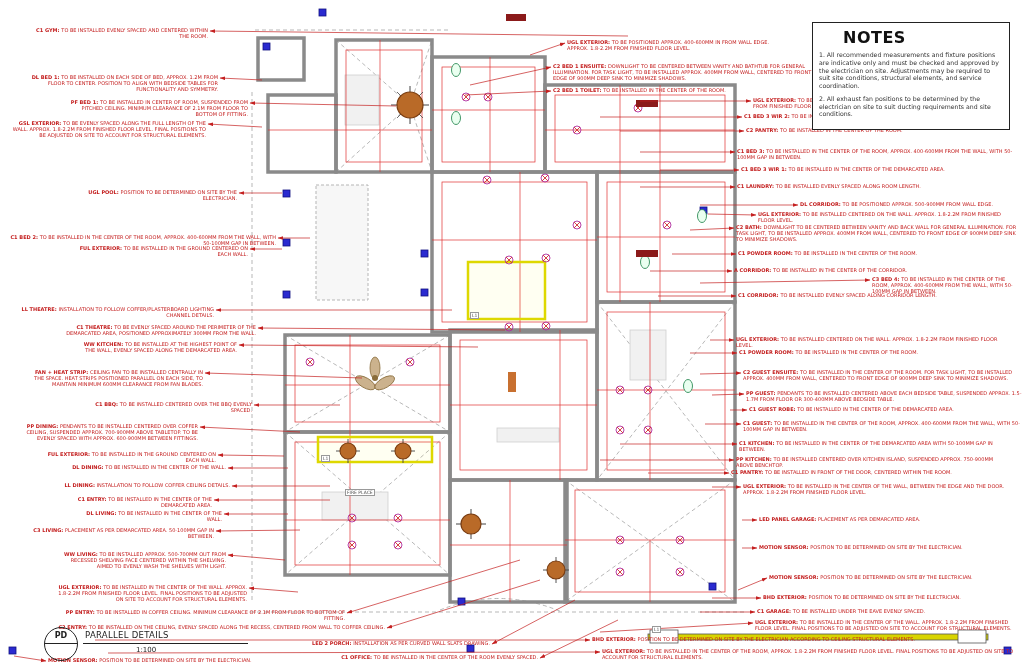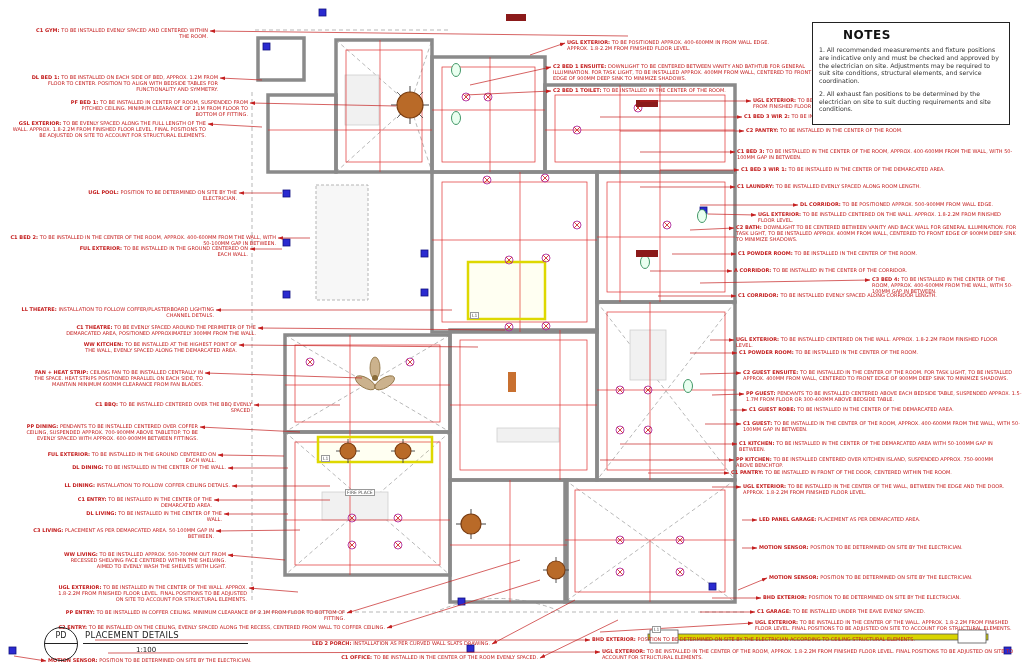--- a/index.html
+++ b/index.html
@@ -3,27 +3,27 @@
 <meta charset="utf-8">
 <style>
   html,body{margin:0;padding:0;background:#e8e8e8;}
   .sheet{position:relative;width:1024px;height:665px;background:#ffffff;overflow:hidden;
          font-family:"DejaVu Sans","Liberation Sans",sans-serif;}
   .ann{position:absolute;font-size:5px;line-height:1.15;color:#c42020;}
   .ann b{font-weight:bold;}
   svg.layer{position:absolute;left:0;top:0;pointer-events:none;}
   .notes{position:absolute;left:812px;top:22px;width:198px;border:1.2px solid #222;
          background:#fff;padding:5px 6px 6px 6px;box-sizing:border-box;color:#333;}
-  .notes h1{margin:0 0 4px 0;font-size:12px;letter-spacing:.5px;color:#111;padding-left:24px;}
+  .notes h1{margin:0 0 4px 0;font-size:16px;letter-spacing:.5px;color:#111;padding-left:24px;}
   .notes p{margin:0 0 5px 0;font-size:6.2px;line-height:1.25;}
   .tblock{position:absolute;left:40px;top:624px;width:230px;height:38px;color:#222;}
   .tblock .circ{position:absolute;left:4px;top:3px;width:32px;height:32px;border:1.2px solid #222;
         border-radius:50%;}
   .tblock .circ .mid{position:absolute;left:0;top:15px;width:32px;border-top:1px solid #222;}
-  .tblock .circ .code{position:absolute;left:0;top:3px;width:32px;text-align:center;font-size:8px;font-weight:normal;}
+  .tblock .circ .code{position:absolute;left:0;top:3px;width:32px;text-align:center;font-size:8px;font-weight:bold;}
   .tblock .ttl{position:absolute;left:45px;top:6px;font-size:8.5px;letter-spacing:.3px;}
   .tblock .rule{position:absolute;left:43px;top:19px;width:165px;border-top:1.2px solid #222;}
   .tblock .scale{position:absolute;left:48px;top:22px;font-size:7px;margin-left:48px;}
   .planlbl{position:absolute;font-size:4.5px;color:#555;background:#fff;border:.5px solid #999;
         padding:0 1px;white-space:nowrap;}
 </style>
 </head>
 <body>
 
 <div class="sheet">
@@ -384,18 +384,18 @@
     <h1>NOTES</h1>
     <p>1. All recommended measurements and fixture positions are indicative only and must be checked and approved by the electrician on site. Adjustments may be required to suit site conditions, structural elements, and service coordination.</p>
     <p>2. All exhaust fan positions to be determined by the electrician on site to suit ducting requirements and site conditions.</p>
   </div>
 
   <div class="tblock">
     <div class="circ">
       <div class="code">PD</div>
       <div class="mid"></div>
     </div>
-    <div class="ttl">PLACEMENT DETAILS</div>
+    <div class="ttl">PARALLEL DETAILS</div>
     <div class="rule"></div>
     <div class="scale">1:100</div>
   </div>
 
 </div>
 
 </body></html>

